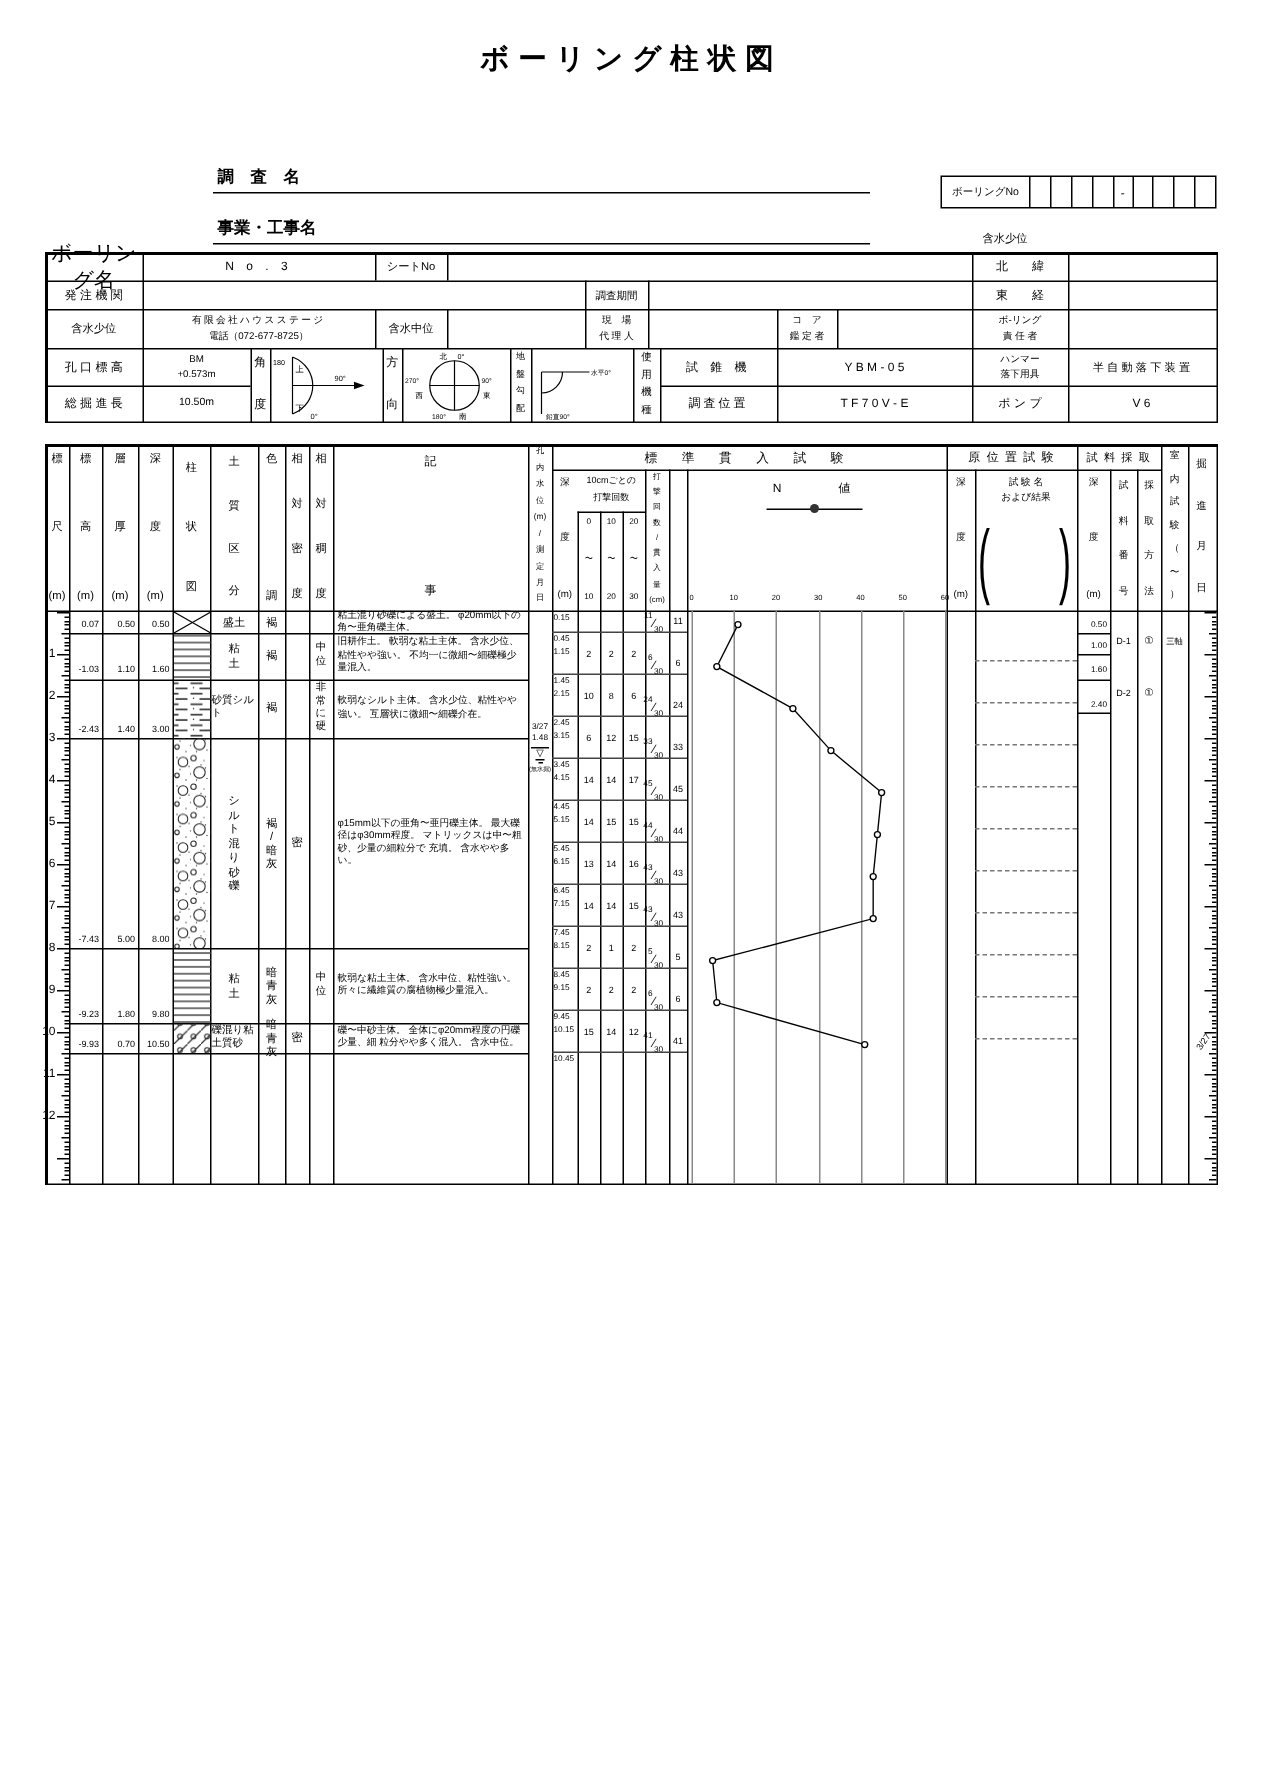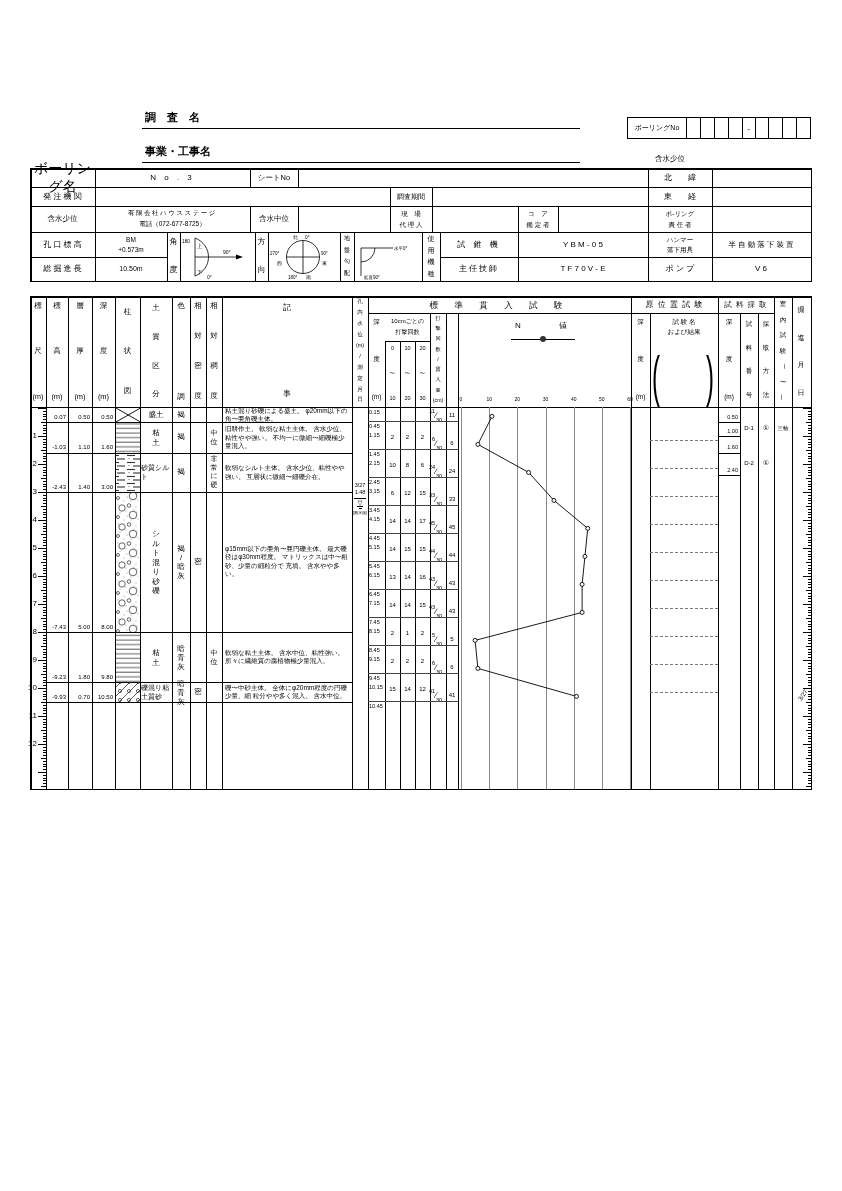--- a/index.html
+++ b/index.html
@@ -9,20 +9,21 @@
   .c{position:absolute;display:flex;align-items:center;justify-content:center;
      text-align:center;white-space:pre-line;box-sizing:border-box;}
   svg{position:absolute;overflow:visible;}
   svg text{fill:#000;}
 </style>
 </head>
 <body>
 
 <div id="page">
 
+  <div class="c" style="left:0;top:26px;width:842px;height:26px;font-size:19px;font-weight:bold;letter-spacing:6px;">ボーリング柱状図</div>
 
   <div class="a" style="left:145px;top:110px;font-size:11px;font-weight:bold;">調　査　名</div>
   <div class="a" style="left:142px;top:128px;width:438px;height:1.2px;background:#000;"></div>
 
   <div class="a" style="left:145px;top:144px;font-size:11px;font-weight:bold;">事業・工事名</div>
   <div class="a" style="left:142px;top:162px;width:438px;height:1.2px;background:#000;"></div>
 
   <div class="a" style="left:627px;top:117px;width:184px;height:22px;border:1px solid #000;display:flex;box-sizing:border-box;">
     <div style="width:58px;display:flex;align-items:center;justify-content:center;font-size:7px;">ボーリングNo</div>
     <div style="flex:1;border-left:1px solid #000;"></div>
@@ -69,21 +70,21 @@
 配</div>
   <div class="c" style="left:422px;top:232px;width:18px;height:48px;font-size:7px;line-height:11.5px;">使
 用
 機
 種</div>
   <div class="c" style="left:440px;top:232px;width:78px;height:25px;font-size:8px;letter-spacing:3px;">試 錐 機</div>
   <div class="c" style="left:518px;top:232px;width:130px;height:25px;font-size:8px;">Y B M - 0 5</div>
   <div class="c" style="left:648px;top:232px;width:64px;height:25px;font-size:6.5px;line-height:10px;">ハンマー
 落下用具</div>
   <div class="c" style="left:712px;top:232px;width:98px;height:25px;font-size:7.5px;">半 自 動 落 下 装 置</div>
-  <div class="c" style="left:440px;top:257px;width:78px;height:23px;font-size:8px;letter-spacing:2px;">主任技師</div>
+  <div class="c" style="left:440px;top:257px;width:78px;height:23px;font-size:8px;letter-spacing:2px;">調査位置</div>
   <div class="c" style="left:518px;top:257px;width:130px;height:23px;font-size:8px;">T F 7 0 V - E</div>
   <div class="c" style="left:648px;top:257px;width:64px;height:23px;font-size:8px;">ポ ン プ</div>
   <div class="c" style="left:712px;top:257px;width:98px;height:23px;font-size:8px;">V 6</div>
 
   <svg style="left:181px;top:233px;" width="73" height="47">
     <line x1="14" y1="5" x2="14" y2="43" stroke="#000" stroke-width="0.8"></line>
     <path d="M14,5 C32,12 32,36 14,43" fill="none" stroke="#000" stroke-width="0.8"></path>
     <line x1="14" y1="24" x2="57" y2="24" stroke="#000" stroke-width="0.8"></line>
     <polygon points="55,21.5 62,24 55,26.5" fill="#000"></polygon>
     <text x="1" y="10" font-size="4.8">180</text>

